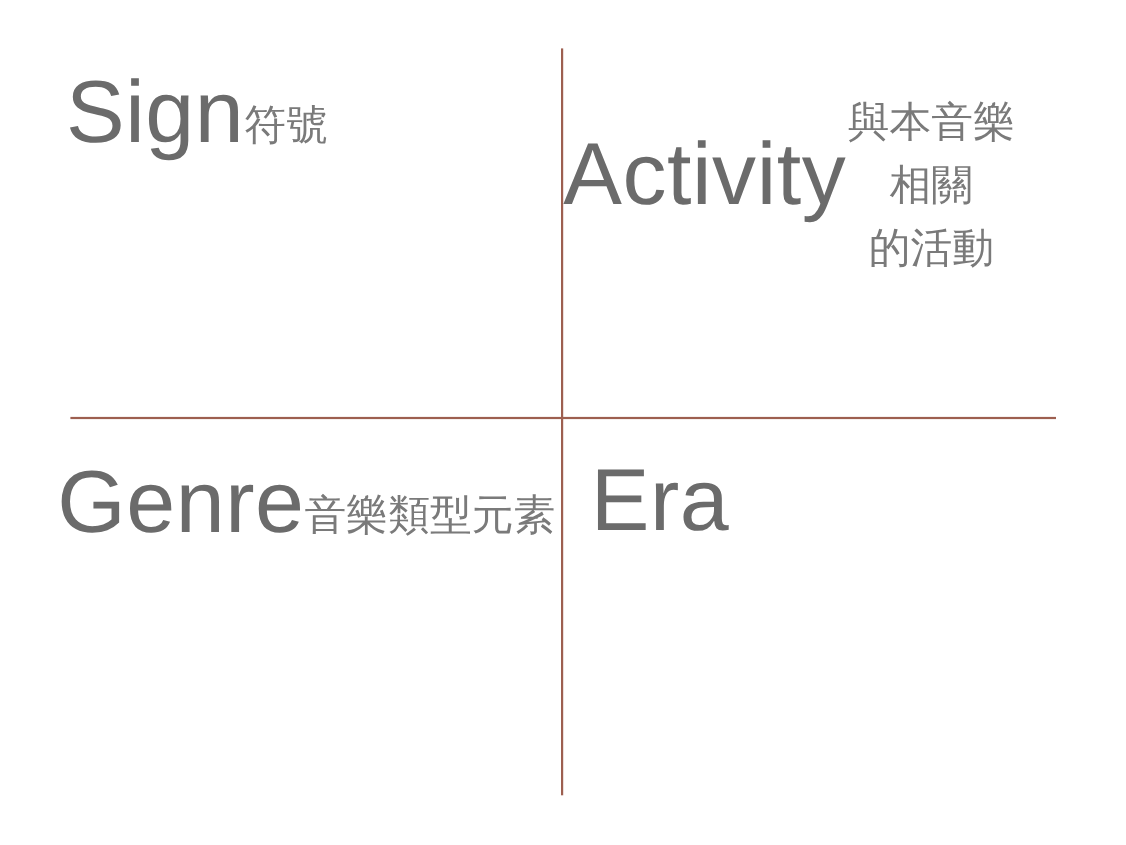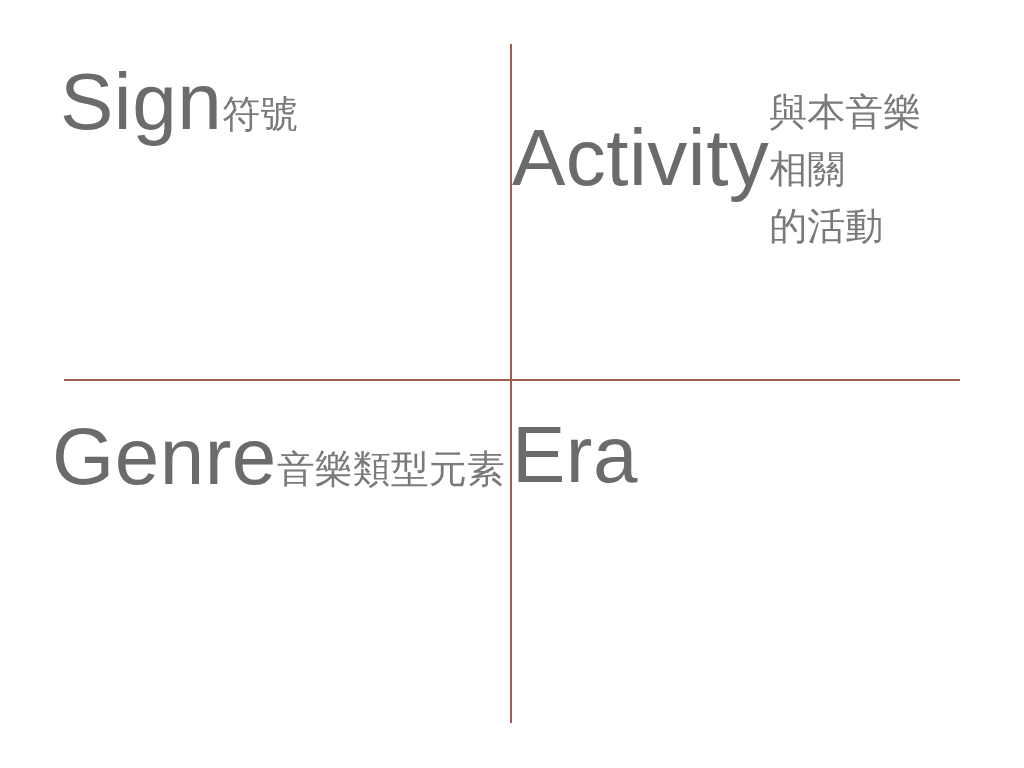--- a/index.html
+++ b/index.html
@@ -47,21 +47,21 @@
     position: absolute;
     display: flex;
     flex-direction: column;
     align-items: center;
     box-sizing: border-box;
   }
 
   .quadrant-tl { left: 64px;  top: 60px;  width: 482px; }
   .quadrant-tr { left: 512px; top: 60px;  width: 412px; }
   .quadrant-bl { left: 56px;  top: 415px; width: 498px; }
-  .quadrant-br { left: 512px; top: 415px; width: 412px; }
+  .quadrant-br { left: 512px; top: 415px; width: 412px; padding-left: 25px; }
 
   .quadrant-tl .q-inner,
   .quadrant-bl .q-inner { transform: translateX(-4px); }
 
   .q-inner {
     display: flex;
     flex-direction: row;
     align-items: center;
     width: 100%;
   }
@@ -76,20 +76,21 @@
     white-space: nowrap;
     margin: 0;
   }
 
   .q-subtitle {
     font-family: "Liberation Sans", "DejaVu Sans", sans-serif;
     font-size: 38px;
     font-weight: 300;
     color: #7a7a7a;
     line-height: 57px;
+    text-align: center;
     margin: 0;
     white-space: pre-line;
   }
 
   .quadrant-tl .q-subtitle { margin-top: 26px; }
   .quadrant-tr .q-subtitle { margin-top: 24px; }
   .quadrant-bl .q-subtitle { margin-top: 26px; }
   .quadrant-br .q-subtitle { margin-top: 22px; }
 </style>
 </head>

